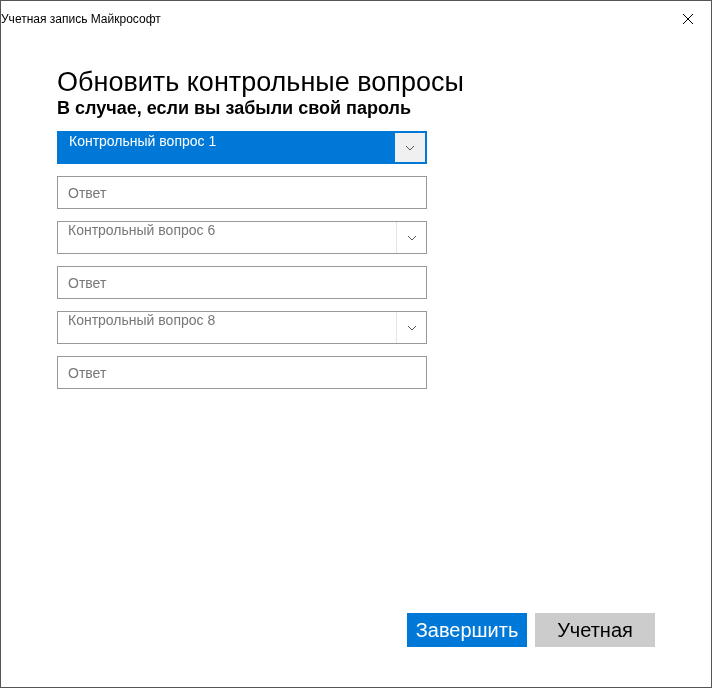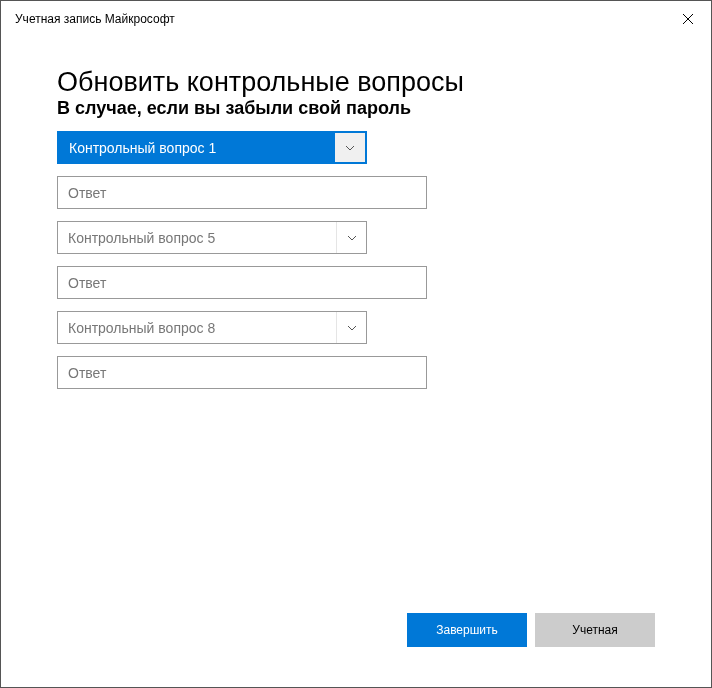--- a/index.html
+++ b/index.html
@@ -19,21 +19,20 @@
       height: 100%;
       border: 1px solid #555;
       display: flex;
       flex-direction: column;
     }
     .titlebar {
       height: 36px;
       display: flex;
       align-items: center;
       justify-content: space-between;
-      padding-left: 14px;
     }
     .titlebar-title {
       font-size: 12px;
       color: #000;
     }
     .close-btn {
       width: 46px;
       height: 36px;
       display: flex;
       align-items: center;
@@ -59,25 +58,25 @@
       font-size: 18px;
       font-weight: 600;
       color: #000;
       margin-bottom: 12px;
     }
     .form-group {
       margin-bottom: 12px;
     }
     .select-wrapper {
       position: relative;
-      width: 310px;
+      width: 370px;
       height: 33px;
       border: 1px solid #999;
       display: flex;
-      align-items: center;
+      align-items: flex-start;
     }
     .select-wrapper.active {
       background: #0078d7;
       border: 2px solid #0078d7;
     }
     .select-wrapper.active .select-text {
       color: #fff;
     }
     .select-text {
       flex: 1;
@@ -119,21 +118,21 @@
     .button-row {
       display: flex;
       justify-content: flex-end;
       gap: 8px;
       padding-bottom: 20px;
     }
     .btn {
       min-width: 120px;
       height: 34px;
       border: none;
-      font-size: 12px;
+      font-size: 20px;
       cursor: pointer;
       display: flex;
       align-items: center;
       justify-content: center;
     }
     .btn-primary {
       background: #0078d7;
       color: #fff;
     }
     .btn-secondary {
@@ -168,21 +167,21 @@
             </svg>
         </div>
       </div>
     </div>
     <div class="form-group">
       <input type="text" class="text-input" placeholder="Ответ" style="">
     </div>
 
     <div class="form-group">
       <div class="select-wrapper">
-        <span class="select-text">Контрольный вопрос 5</span>
+        <span class="select-text">Контрольный вопрос 6</span>
         <div class="select-chevron">
           <svg viewBox="0 0 12 12">
               <polyline points="2,4 6,8 10,4" fill="none" stroke="#555" stroke-width="1"></polyline>
             </svg>
         </div>
       </div>
     </div>
     <div class="form-group">
       <input type="text" class="text-input" placeholder="Ответ" style="">
     </div>

